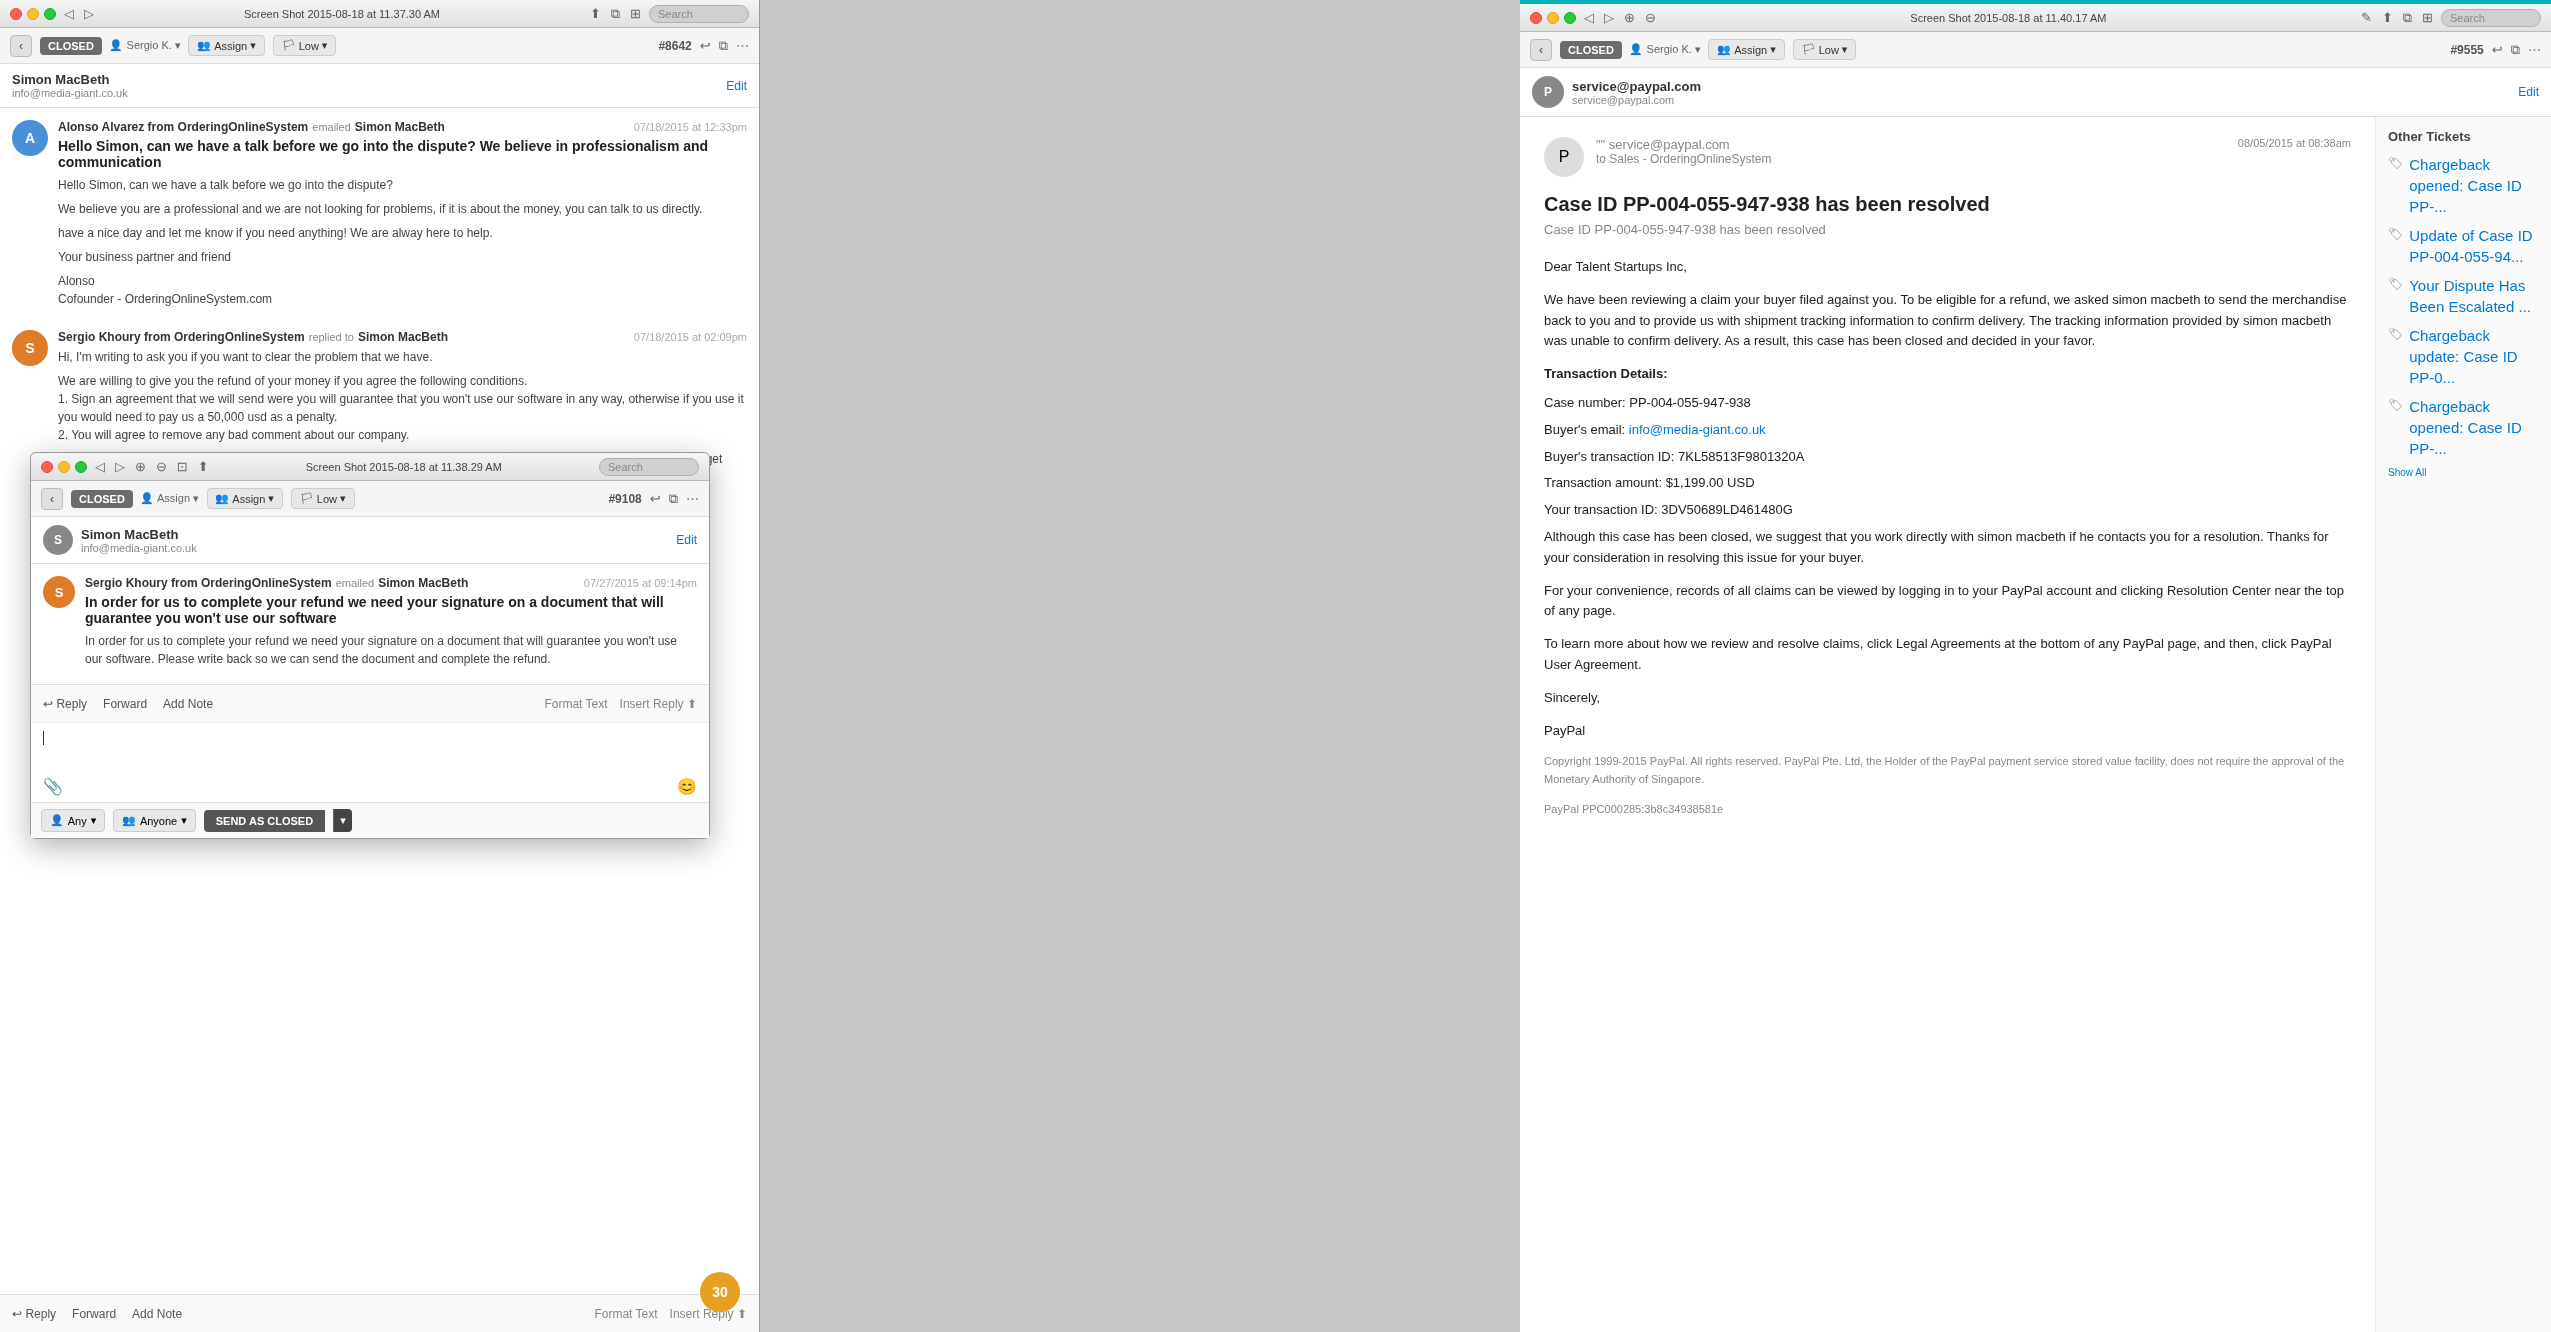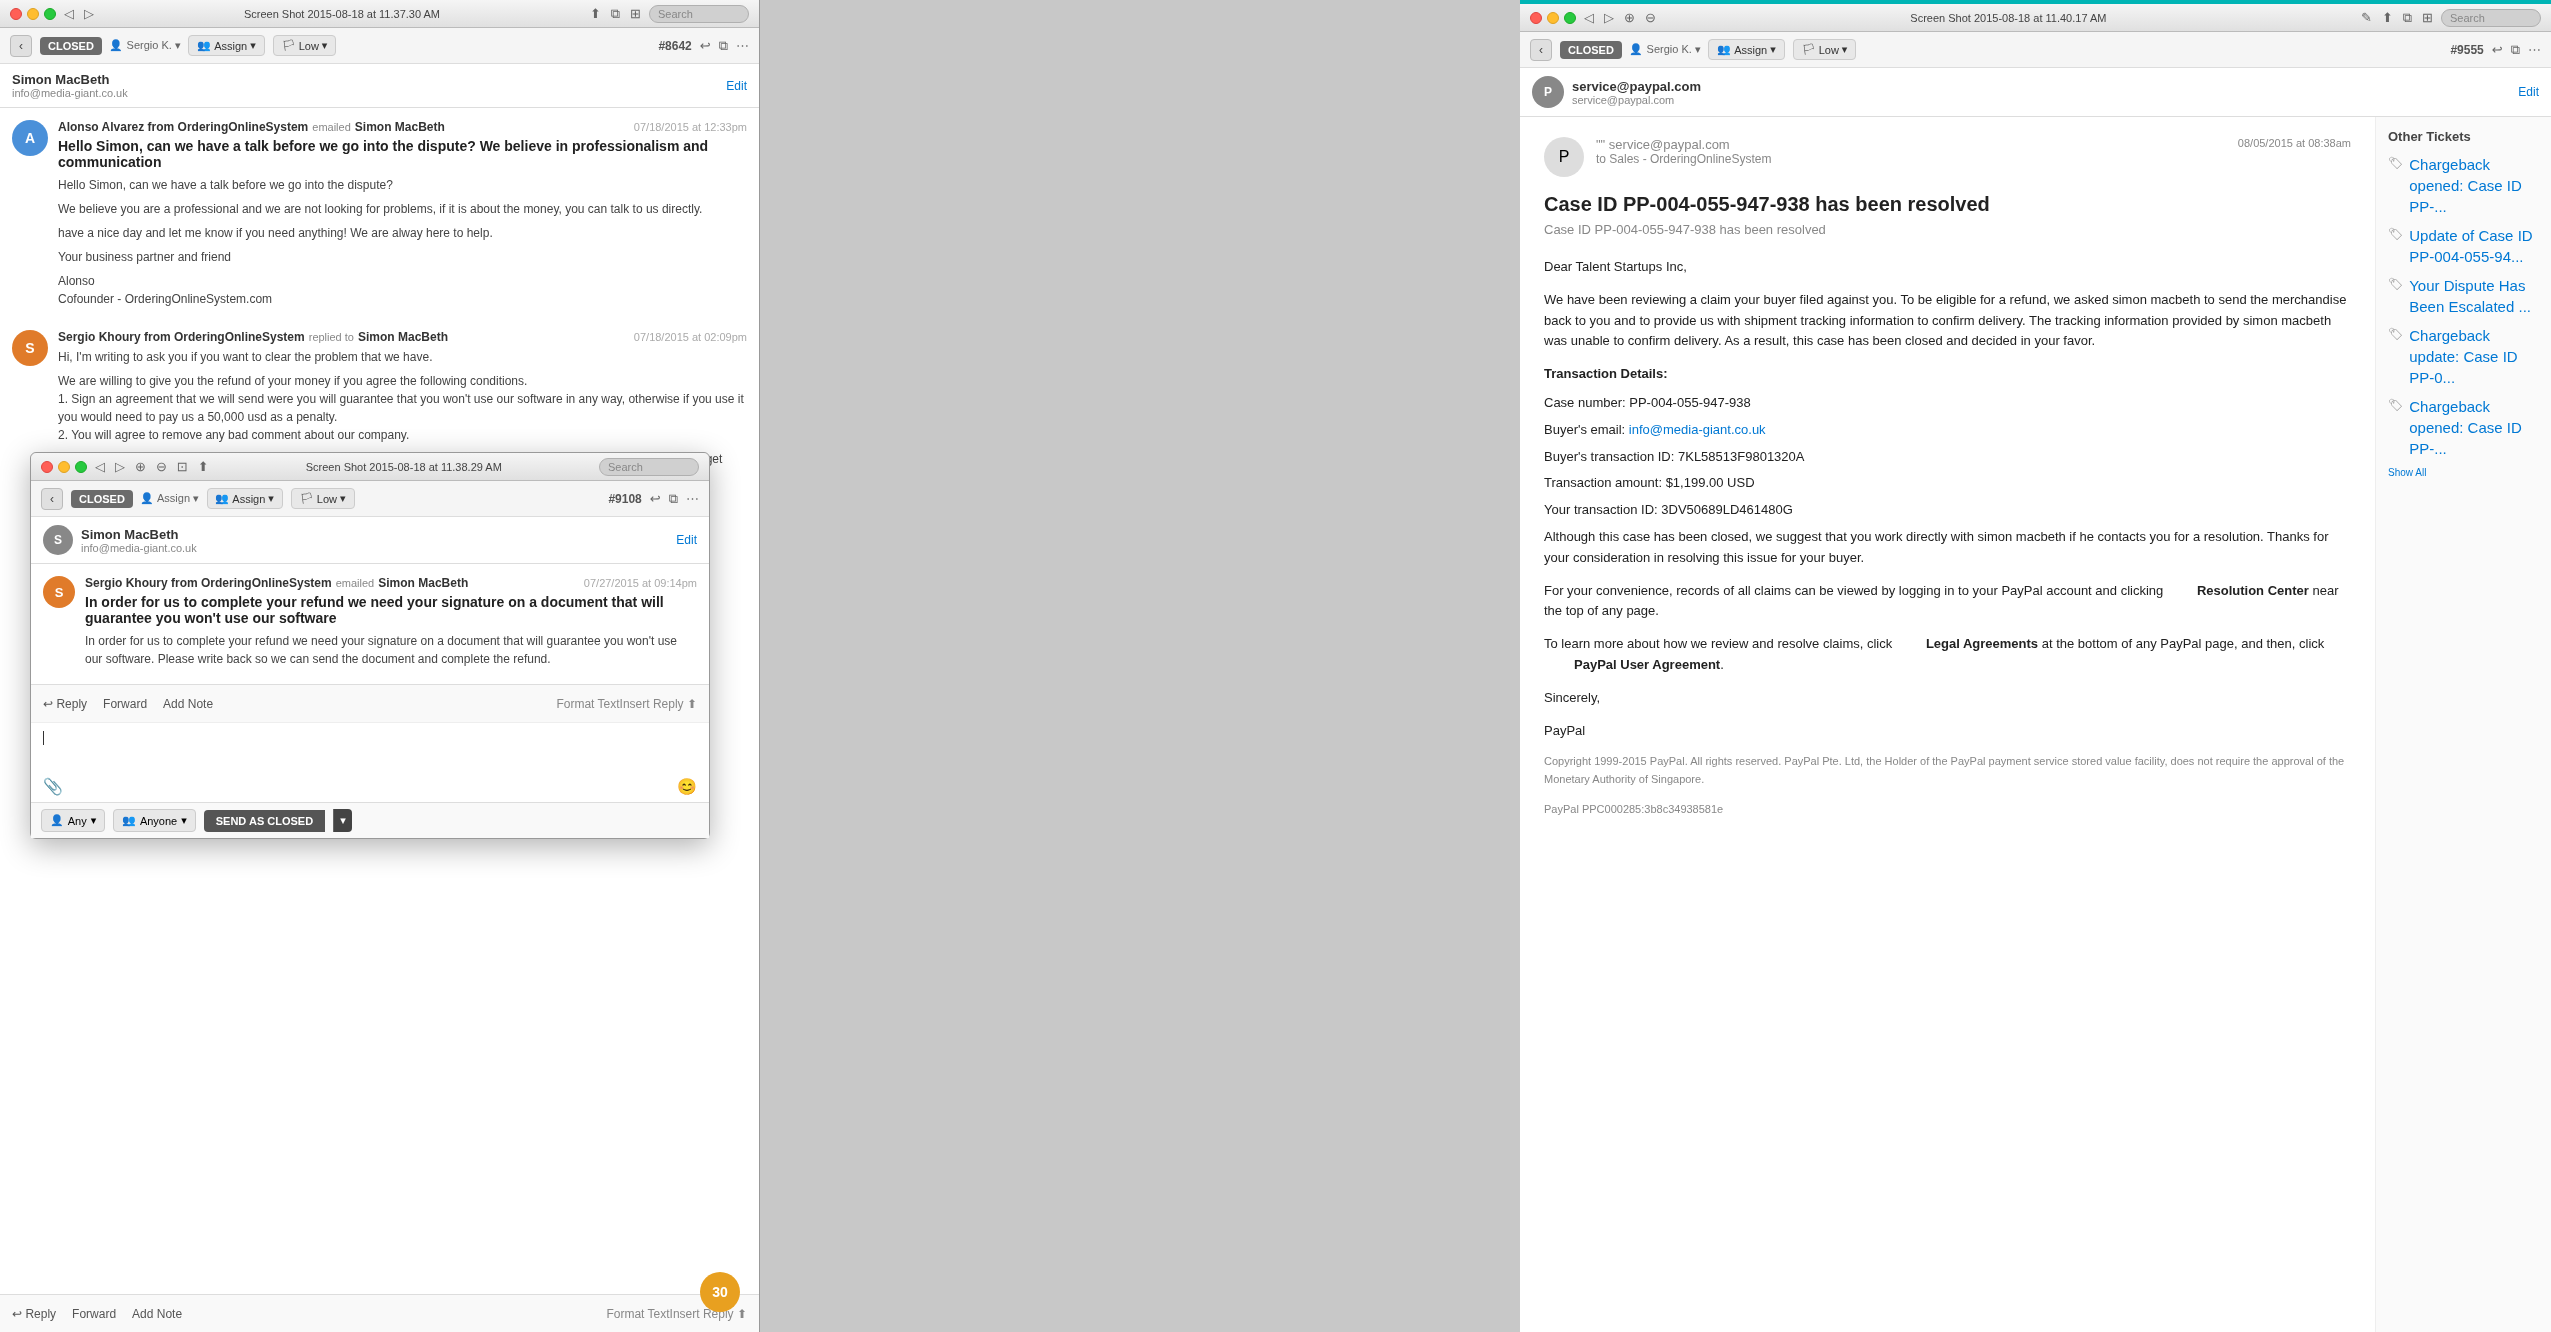--- a/index.html
+++ b/index.html
@@ -192,20 +192,21 @@
     }
     .reply-bar-btn {
       font-size: 12px;
       color: #555;
       cursor: pointer;
       font-weight: 500;
     }
     .reply-bar-right {
       margin-left: auto;
       display: flex;
+      gap: 12px;
     }
     .reply-bar-right span {
       font-size: 12px;
       color: #888;
       cursor: pointer;
     }
 
     
     .window-middle {
       width: 680px;
@@ -299,21 +300,21 @@
       color: #222;
       margin-bottom: 6px;
     }
     .email-preview-text { font-size: 13px; color: #888; margin-bottom: 20px; }
 
     .email-text { font-size: 13px; color: #222; line-height: 1.6; }
     .email-text p { margin-bottom: 12px; }
     .email-text .section-title { font-weight: bold; margin-bottom: 8px; }
     .email-text .field-row { margin-bottom: 6px; }
     .email-link { color: #0078d4; text-decoration: none; }
-    .email-bold { font-weight: bold; margin-left: 30px; }
+    .email-bold { font-weight: normal; }
 
     
     .right-sidebar {
       width: 176px;
       border-left: 1px solid #eee;
       padding: 12px;
       overflow-y: auto;
       background: #fafafa;
     }
     .sidebar-section-title {

